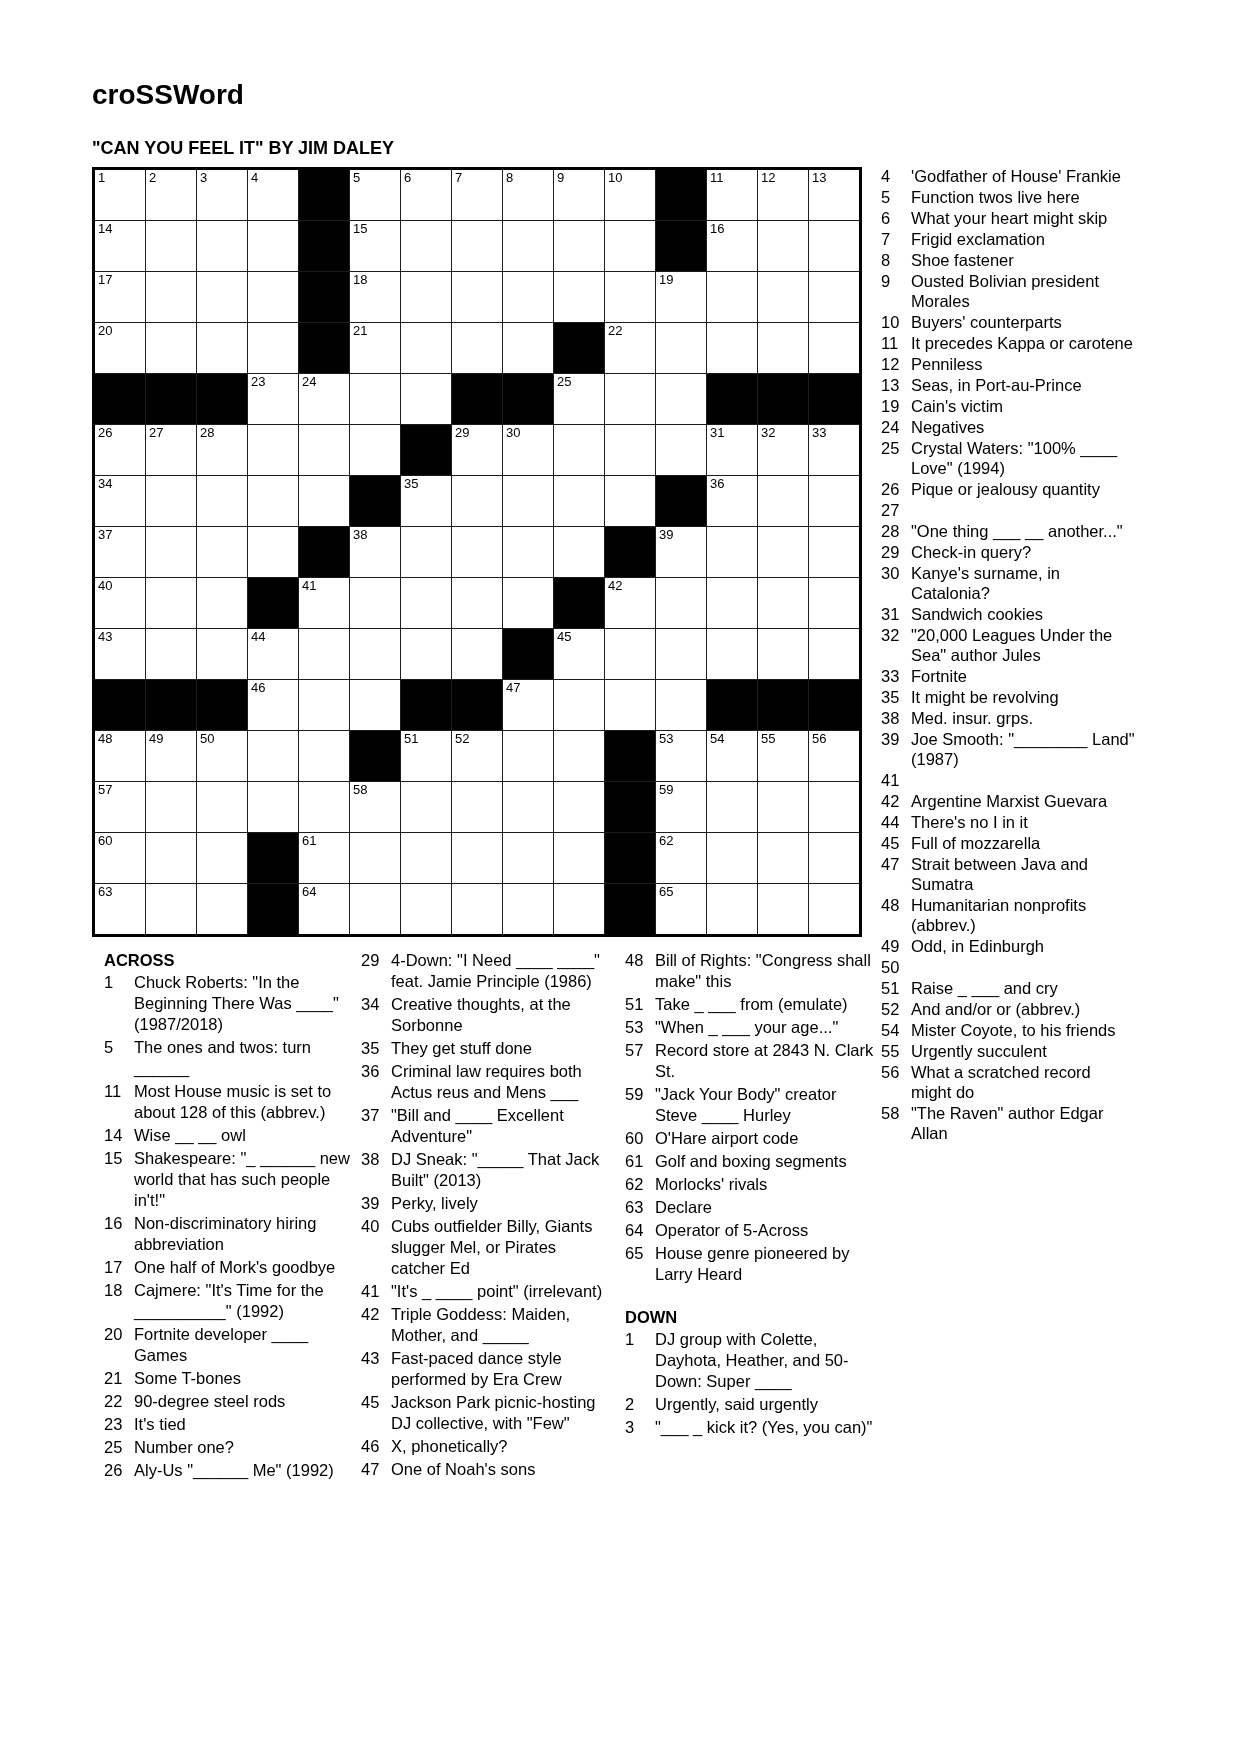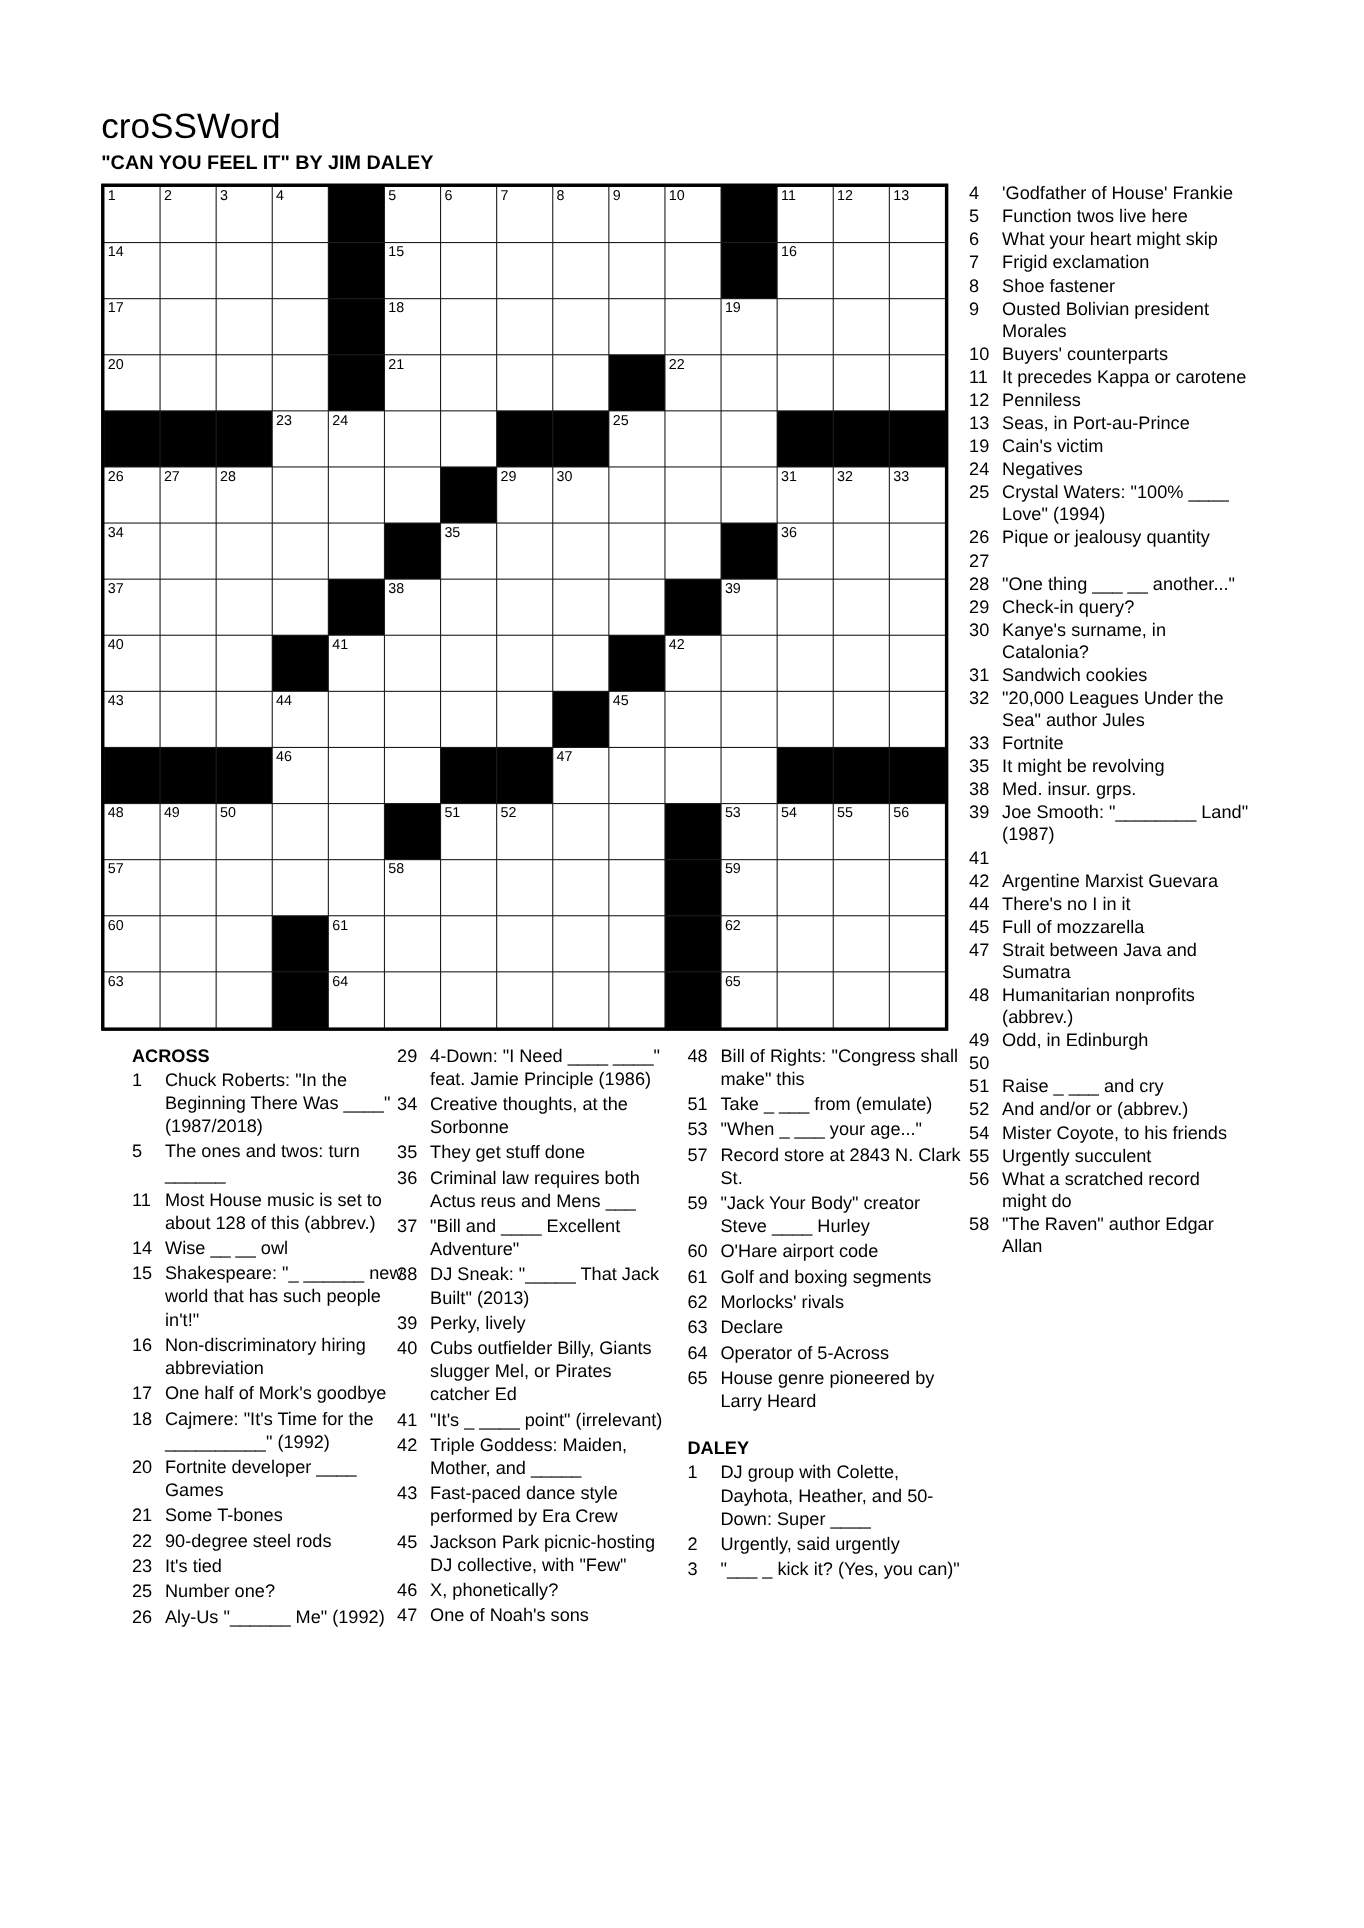--- a/index.html
+++ b/index.html
@@ -3,22 +3,22 @@
 <meta charset="utf-8">
 <style>
   html,body { margin:0; padding:0; }
   body {
     width:1240px; height:1753px;
     background:#ffffff; color:#000;
     font-family:"Liberation Sans", sans-serif;
     position:relative; overflow:hidden;
   }
   .title {
-    position:absolute; left:92px; top:92px;
-    font-size:32px; font-weight:normal; line-height:44px;
+    position:absolute; left:92px; top:73px;
+    font-size:28px; font-weight:bold; line-height:44px;
   }
   .subtitle {
     position:absolute; left:92px; top:137px;
     font-size:18px; font-weight:bold; line-height:22px;
   }
   #grid {
     position:absolute; left:92px; top:167px;
     display:grid;
     grid-template-columns:repeat(15,50px);
     grid-auto-rows:50px;
@@ -27,21 +27,21 @@
     border:3px solid #000;
   }
   .cell { background:#fff; position:relative; }
   .cell.black { background:#000; }
   .cnum {
     position:absolute; top:1px; left:3px;
     font-size:13px; line-height:14px; color:#000;
   }
   .clue-col { position:absolute; }
   #right-col { left:881px; top:166px; width:254px; }
-  #bcol1 { left:120px; top:950px; width:250px; }
+  #bcol1 { left:104px; top:950px; width:250px; }
   #bcol2 { left:361px; top:950px; width:242px; }
   #bcol3 { left:625px; top:950px; width:252px; }
   .clue { display:flex; margin-bottom:2px; }
   .clue-num { flex:0 0 30px; width:30px; }
   .clue-text { flex:1; }
   .clue, .clue-heading { font-size:16.5px; line-height:21px; }
   #right-col .clue { line-height:20px; margin-bottom:1px; }
   .clue-heading { font-weight:bold; }
   .clue-heading + .clue { margin-top:1px; }
   .clue-heading.later { margin-top:22px; }
@@ -716,21 +716,21 @@
       <div class="clue-text">Declare</div>
     </div>
     <div class="clue">
       <div class="clue-num">64</div>
       <div class="clue-text">Operator of 5-Across</div>
     </div>
     <div class="clue">
       <div class="clue-num">65</div>
       <div class="clue-text">House genre pioneered by Larry Heard</div>
     </div>
-    <div class="clue-heading later">DALEY</div>
+    <div class="clue-heading later">DOWN</div>
     <div class="clue">
       <div class="clue-num">1</div>
       <div class="clue-text">DJ group with Colette, Dayhota, Heather, and 50-Down: Super ____</div>
     </div>
     <div class="clue">
       <div class="clue-num">2</div>
       <div class="clue-text">Urgently, said urgently</div>
     </div>
     <div class="clue">
       <div class="clue-num">3</div>

